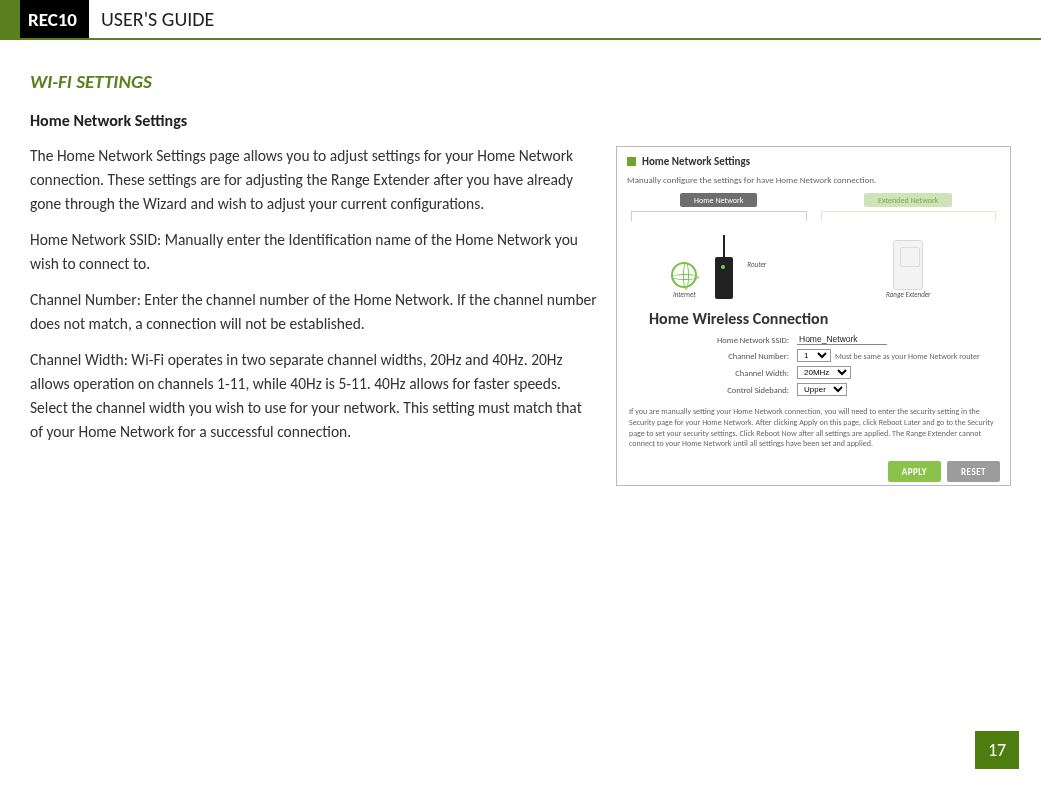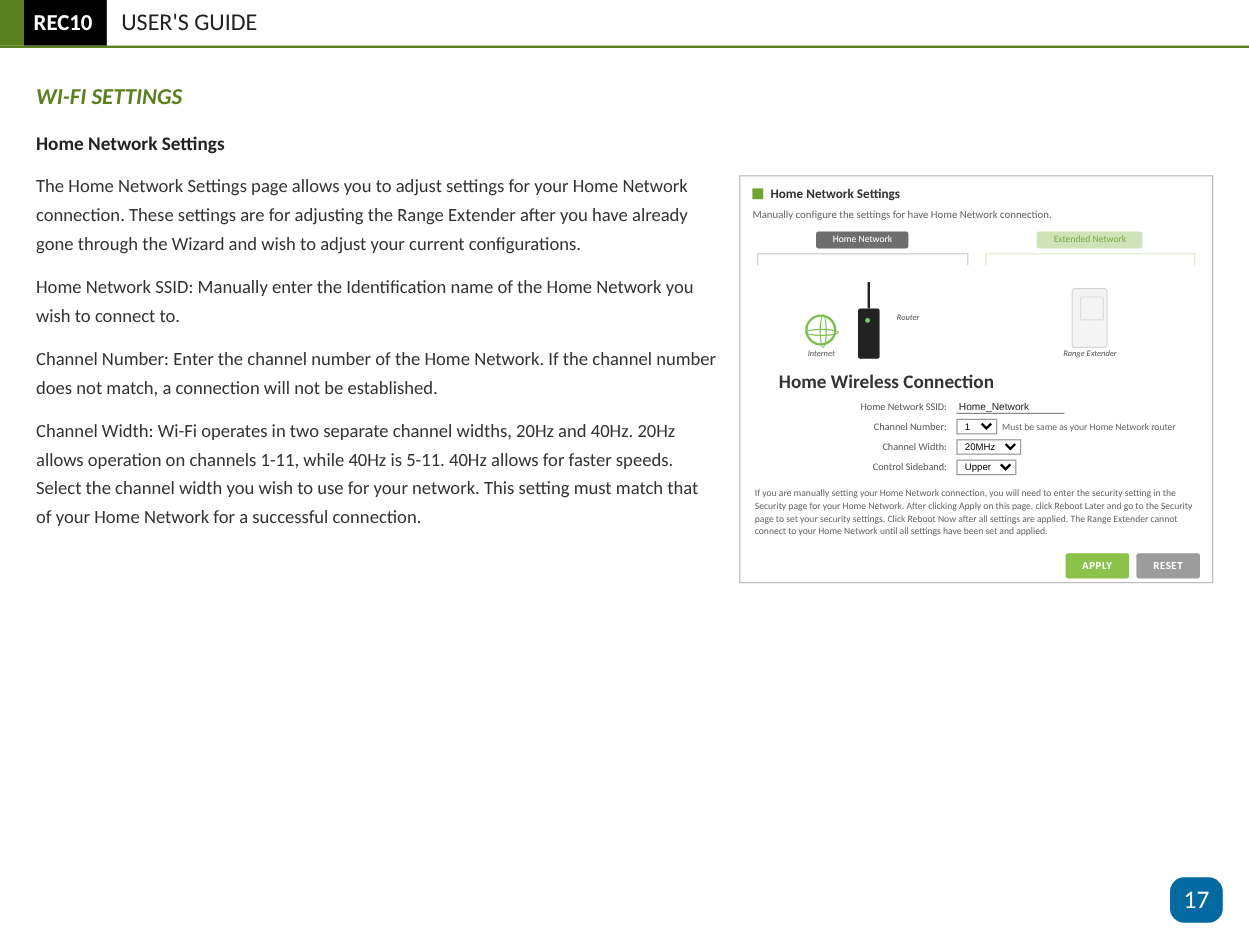--- a/index.html
+++ b/index.html
@@ -108,30 +108,29 @@
   .note { font-size:8px; color:#666;}
   .foot-note { font-size:8px; color:#666; line-height:1.35; margin:10px 2px 0 2px;}
   .btn-row { text-align:right; margin-top:12px;}
   .btn { display:inline-block; font-size:9px; font-weight:bold; padding:5px 14px; border-radius:2px; margin-left:4px; letter-spacing:0.5px;}
   .btn-apply { background:#8bc34a; color:#fff;}
   .btn-reset { background:#9c9c9c; color:#fff;}
   .page-num {
     position:absolute;
     right:22px;
     bottom:22px;
-    background:#0369a1;
+    background:#4d7c0f;
     color:#fff;
-    font-size:21px;
+    font-size:18px;
     font-weight:500;
     width:44px;
     height:38px;
     display:flex;
     align-items:center;
     justify-content:center;
-    border-radius:12px;
   }
   .clearfix::after { content:""; display:block; clear:both;}
 </style>
 </head>
 <body>
 
 <div class="header-bar">
   <div class="header-left"></div>
   <div class="header-badge">REC10</div>
   <div class="header-title">USER'S GUIDE</div>

